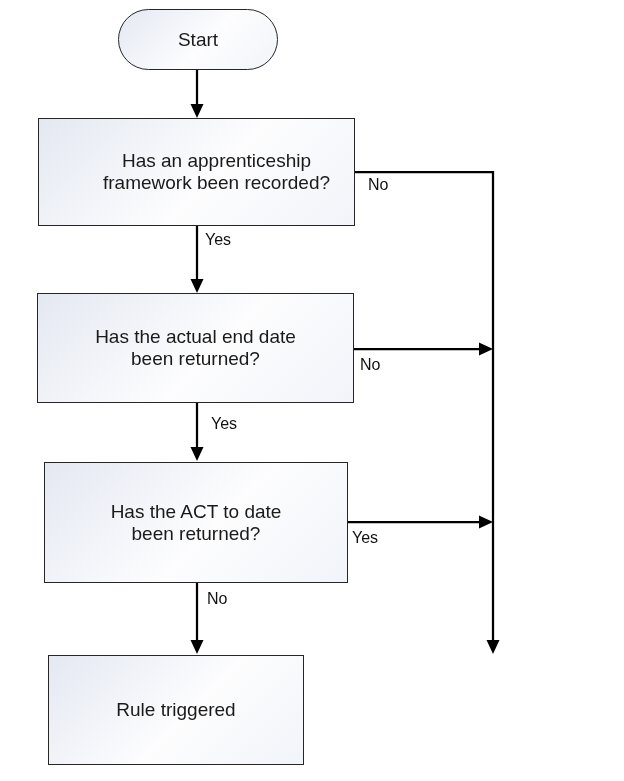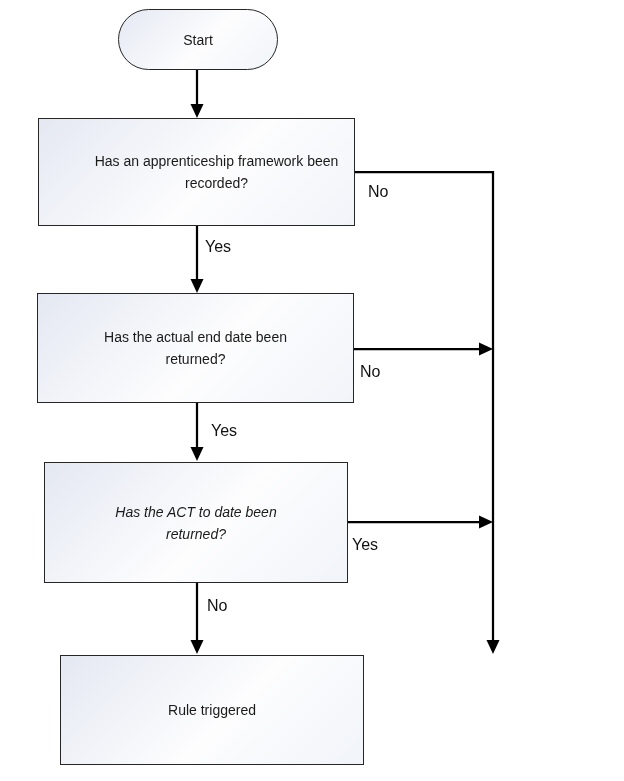--- a/index.html
+++ b/index.html
@@ -23,43 +23,42 @@
   .node {
     position: absolute;
     box-sizing: border-box;
     border: 1.5px solid #262626;
     background: linear-gradient(135deg, #e4e8f2 0%, #fdfdfe 55%, #f1f4f9 100%);
     display: flex;
     align-items: center;
     justify-content: center;
     text-align: center;
     color: #1a1a1a;
-    font-size: 14px;
+    font-size: 19px;
     line-height: 22px;
   }
   .node.stadium {
     border-radius: 31px;
   }
   .node .lbl { display: inline-block; }
   #node-q1   { left: 38px;  top: 118px; width: 317px; height: 108px; padding-left: 40px; }
   #node-q1 .lbl { max-width: 252px; }
   #node-q2   { left: 37px;  top: 293px; width: 317px; height: 110px; }
   #node-q2 .lbl { max-width: 232px; }
   #node-q3   { left: 44px;  top: 462px; width: 304px; height: 121px; }
-  #node-q3 .lbl { max-width: 212px; font-style: italic; }
+  #node-q3 .lbl { max-width: 212px; }
   #node-start{ left: 118px; top: 9px;   width: 160px; height: 61px; }
-  #node-rt   { left: 60px;  top: 655px; width: 304px; height: 110px; }
+  #node-rt   { left: 48px;  top: 655px; width: 256px; height: 110px; }
   #node-rnt  { left: 390px; top: 655px; width: 208px; height: 109px; }
   .edge-label {
     position: absolute;
     color: #111111;
     font-size: 16px;
     line-height: 20px;
     white-space: nowrap;
-    margin-top: 7px;
   }
   #lbl-q1-yes { left: 205px; top: 230px; }
   #lbl-q1-no  { left: 368px; top: 175px; }
   #lbl-q2-yes { left: 211px; top: 414px; }
   #lbl-q2-no  { left: 360px; top: 355px; }
   #lbl-q3-yes { left: 352px; top: 528px; }
   #lbl-q3-no  { left: 207px; top: 589px; }
   .stroke { stroke: #000000; stroke-width: 2.25; fill: none; }
   .head { fill: #000000; stroke: none; }
 </style>

